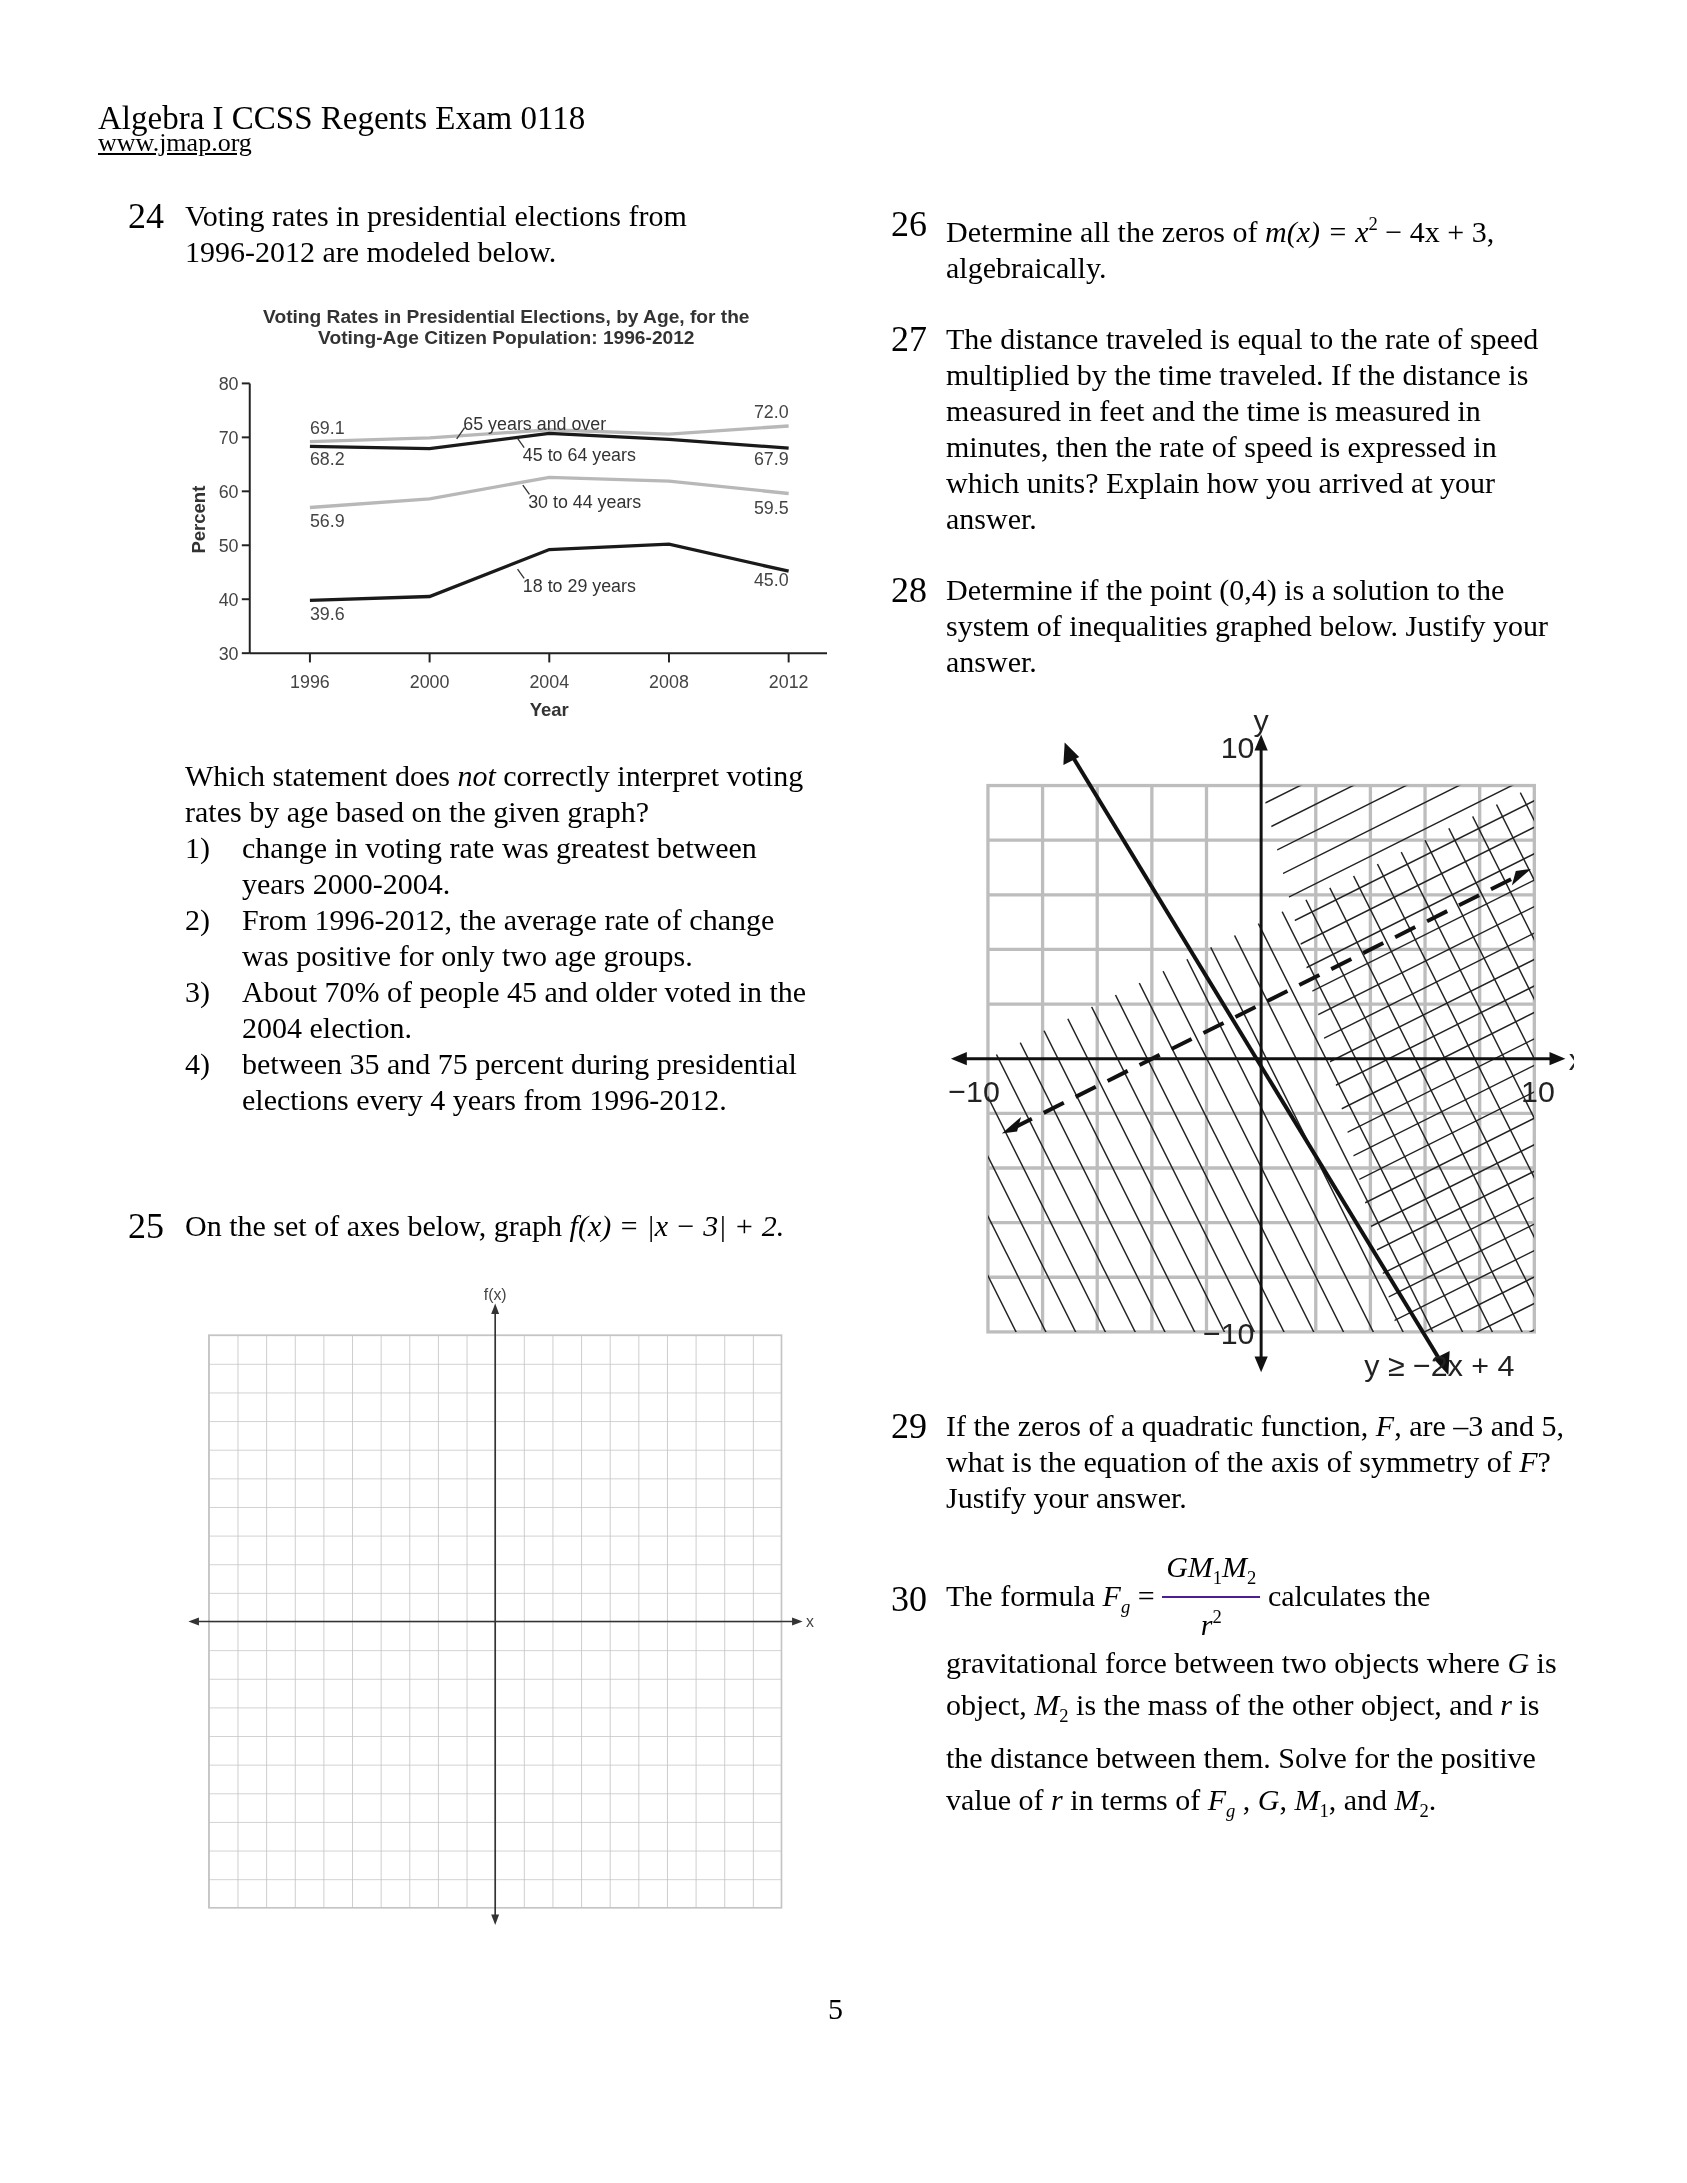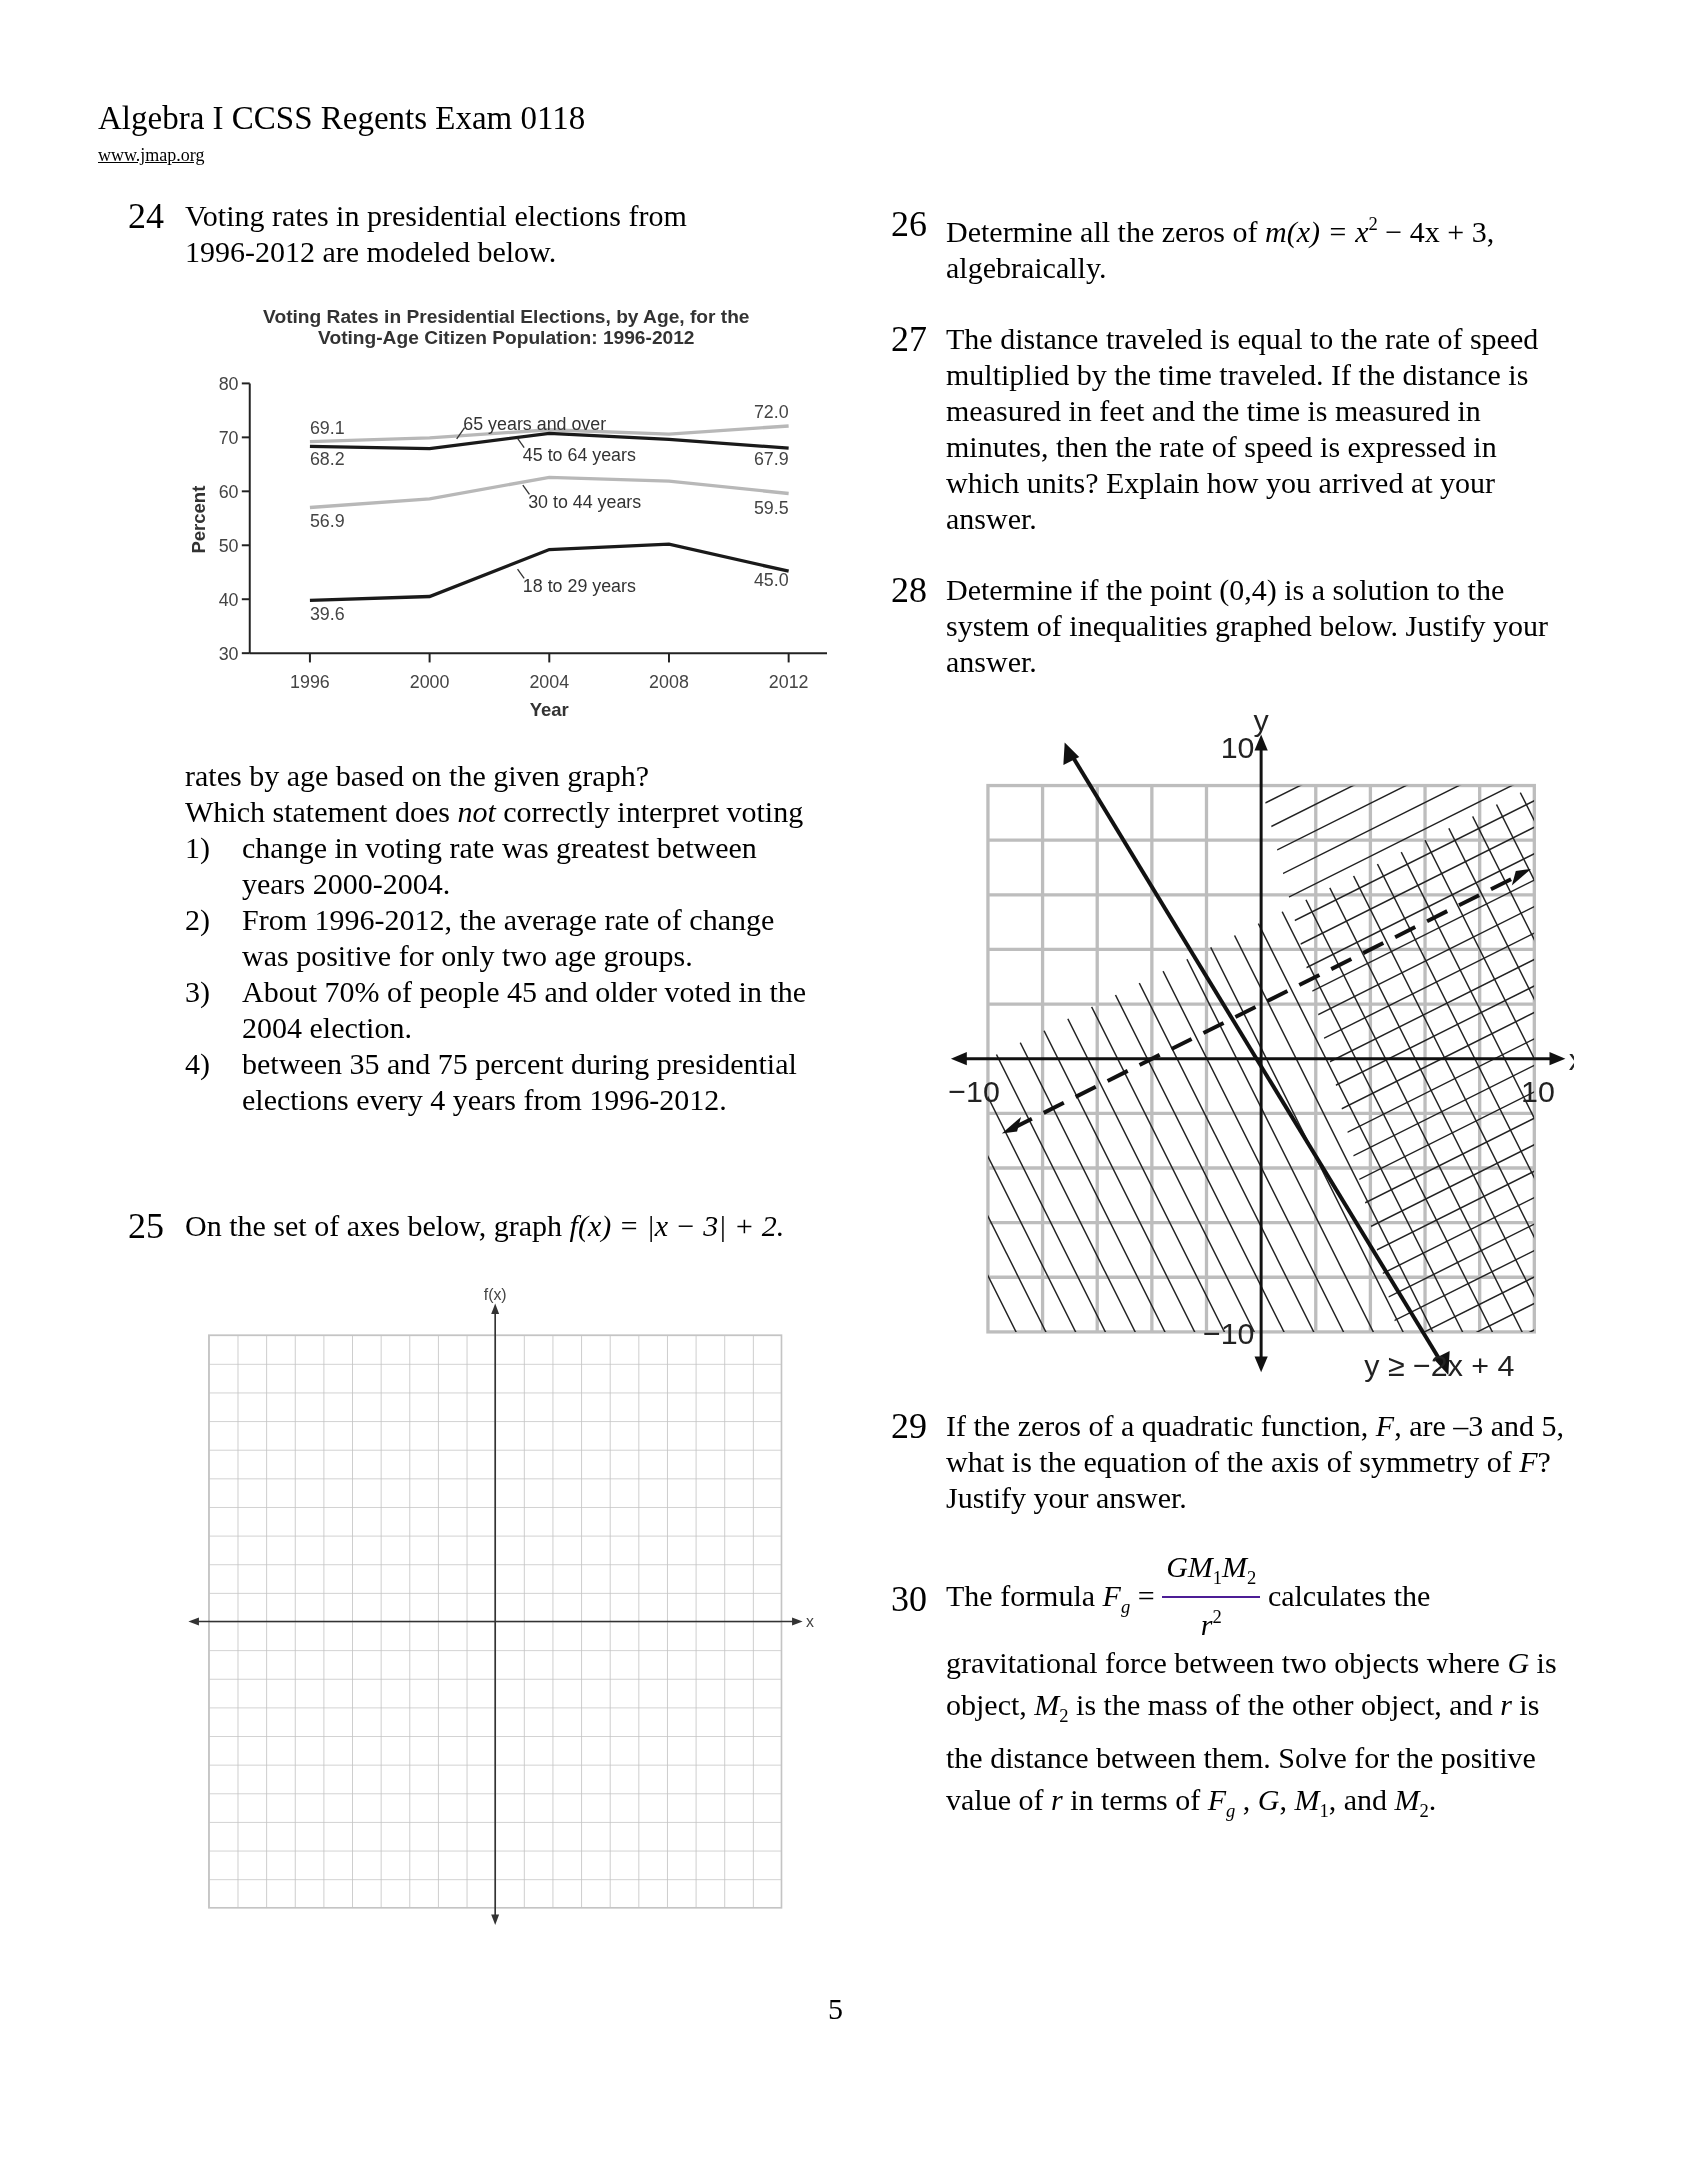--- a/index.html
+++ b/index.html
@@ -1,20 +1,20 @@
 <!DOCTYPE html>
 <html style="font-size:10.6px"><head>
 <meta charset="utf-8">
 <style>
   html, body { margin: 0; padding: 0; background: #ffffff; }
   body { width: 1687px; height: 2183px; position: relative; overflow: hidden;
          font-family: "Liberation Serif", "DejaVu Serif", serif; color: #000; }
   .abs { position: absolute; }
   .title { left: 98px; top: 98px; font-size: 33px; line-height: 40px; white-space: nowrap; }
-  .url { left: 98px; top: 140px; font-size: 18px; line-height: 30px; text-decoration: underline; white-space: nowrap; }
+  .url { left: 98px; top: 128px; font-size: 26px; line-height: 30px; text-decoration: underline; white-space: nowrap; }
   .qnum { font-size: 36px; line-height: 36px; }
   .qtext { font-size: 30px; line-height: 36px; }
   .qtext i, .math i { font-style: italic; }
   .line { display: block; white-space: nowrap; }
   .choice { position: relative; padding-left: 57px; }
   .choice .cnum { position: absolute; left: 0; top: 0; }
   .sub { font-size: 0.62em; vertical-align: -0.35em; }
   .sup { font-size: 0.62em; vertical-align: 0.65em; }
   svg text { font-family: "Liberation Sans", "DejaVu Sans", sans-serif; }
   .frac { display: inline-block; vertical-align: middle; text-align: center; position: relative; top: -4px; }
@@ -88,22 +88,22 @@
     <text x="430" y="200" font-size="27" fill="#333">65 years and over</text>
     <line x1="512" y1="212" x2="522" y2="226" stroke="#333" stroke-width="2"></line>
     <text x="520" y="246" font-size="27" fill="#333">45 to 64 years</text>
     <line x1="520" y1="283" x2="530" y2="297" stroke="#333" stroke-width="2"></line>
     <text x="528" y="317" font-size="27" fill="#333">30 to 44 years</text>
     <line x1="512" y1="410" x2="522" y2="424" stroke="#333" stroke-width="2"></line>
     <text x="520" y="444" font-size="27" fill="#333">18 to 29 years</text>
   </svg>
 
   <div class="abs qtext" style="left:185px; top:758px;">
+    <span class="line"><span>Which statement does </span><i>not</i><span> correctly interpret voting</span></span>
     <span class="line">rates by age based on the given graph?</span>
-    <span class="line"><span>Which statement does </span><i>not</i><span> correctly interpret voting</span></span>
 
     <div class="choice">
       <span class="cnum">1)</span>
       <span class="line">change in voting rate was greatest between</span>
       <span class="line">years 2000-2004.</span>
     </div>
     <div class="choice">
       <span class="cnum">2)</span>
       <span class="line">From 1996-2012, the average rate of change</span>
       <span class="line">was positive for only two age groups.</span>

